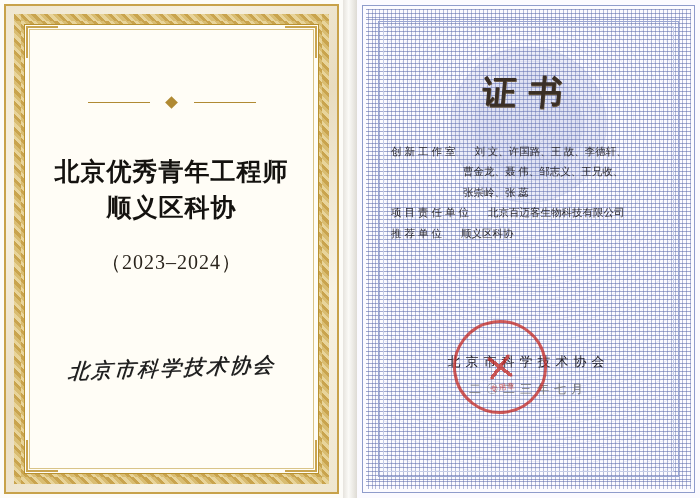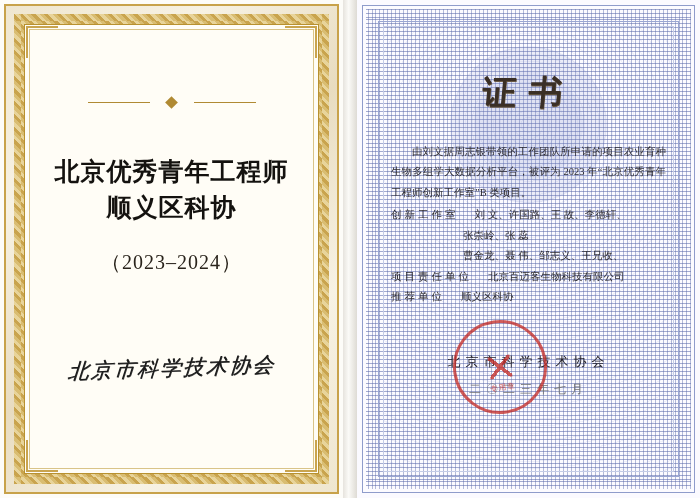--- a/index.html
+++ b/index.html
@@ -280,33 +280,32 @@
   <div class="cert">
     <div class="cert-border1"></div>
     <div class="cert-guilloche"></div>
     <div class="cert-border2"></div>
     <div class="cert-rosette-frame"></div>
 
     <div class="cert-content">
       <div class="cert-title">证书</div>
 
       <div class="cert-body">
-        <p class="indent">由刘文据周志银带领的工作团队所申请的项目农业育种生物多组学大数据分析平台，被评为 2023 年“北京优秀青年工程师创新工作室”B 类项目。</p>
 
         <div class="label-row">
           <span class="lbl">创新工作室</span>
           <span class="val">刘 文、许国路、王 故、李德轩、</span>
         </div>
         <div class="label-row">
           <span class="lbl" style="width:56px"></span>
+          <span class="val">曹金龙、聂 伟、邹志义、王兄收、</span>
+        </div>
+        <div class="label-row">
+          <span class="lbl" style="width:56px"></span>
           <span class="val">张崇岭、张 蕊</span>
-        </div>
-        <div class="label-row">
-          <span class="lbl" style="width:56px"></span>
-          <span class="val">曹金龙、聂 伟、邹志义、王兄收、</span>
         </div>
         <div class="label-row">
           <span class="lbl">项目责任单位</span>
           <span class="val">北京百迈客生物科技有限公司</span>
         </div>
         <div class="label-row">
           <span class="lbl">推荐单位</span>
           <span class="val">顺义区科协</span>
         </div>
       </div>

